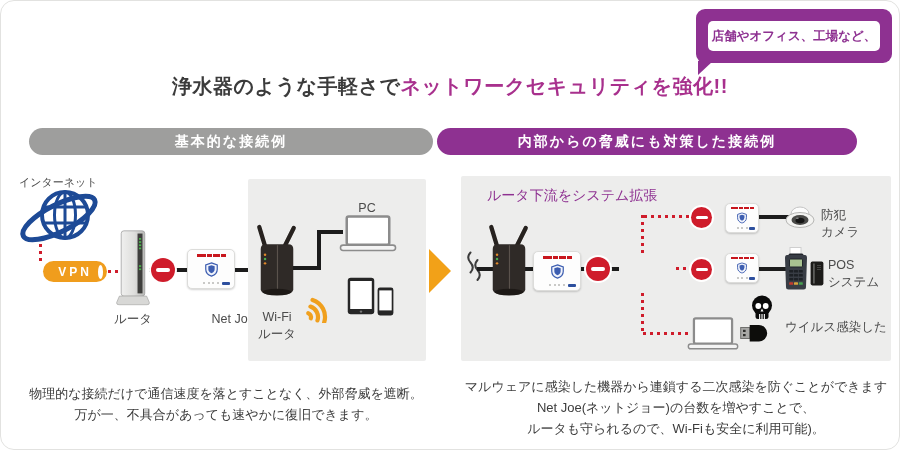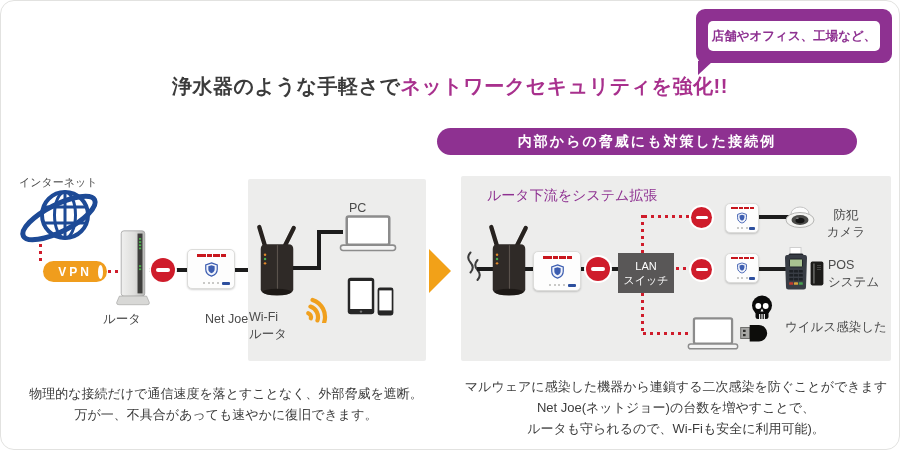--- a/index.html
+++ b/index.html
@@ -23,21 +23,21 @@
   
   .panel-box{position:absolute;background:#ededec;border-radius:2px;}
   .hline{position:absolute;height:4px;background:#1c1c1c;}
   .vline{position:absolute;width:4px;background:#1c1c1c;}
   .dot-h{position:absolute;height:3px;background-image:repeating-linear-gradient(90deg,#cf1c2b 0 3px,transparent 3px 7px);}
   .dot-v{position:absolute;width:3px;background-image:repeating-linear-gradient(180deg,#cf1c2b 0 3px,transparent 3px 7px);}
   .noentry{position:absolute;width:24px;height:24px;border-radius:50%;background:#cf1c2b;box-shadow:0 0 0 2px #fff;display:flex;align-items:center;justify-content:center;z-index:3;}
   .noentry::after{content:"";width:14px;height:4px;background:#fff;border-radius:2px;}
   .noentry.sm{width:21px;height:21px;}
   .noentry.sm::after{width:12px;height:3.5px;}
-  .lbl{position:absolute;color:#4b4b4b;font-size:12.5px;text-align:left;line-height:1.35;white-space:nowrap;}
+  .lbl{position:absolute;color:#4b4b4b;font-size:12.5px;text-align:center;line-height:1.35;white-space:nowrap;}
   .lbl.small{font-size:11px;}
   .caption{position:absolute;text-align:center;color:#3c3c3c;font-size:13px;line-height:1.6;}
   
   .vpn{position:absolute;left:42px;top:260px;width:64px;height:21px;background:#f09d1d;border-radius:11px;display:flex;align-items:center;justify-content:center;color:#fff;font-weight:bold;font-size:12px;letter-spacing:3px;z-index:2;}
   .vpn::after{content:"";position:absolute;right:4px;top:3.5px;width:5px;height:14px;background:#fff;border-radius:50%;}
   
   .netjoe{position:absolute;background:#fdfdfd;border:1px solid #dcdcda;border-radius:5px;box-shadow:0 1px 2px rgba(0,0,0,.18);box-sizing:border-box;display:flex;flex-direction:column;align-items:center;justify-content:space-between;padding:4px 4px 3px;z-index:3;}
   .netjoe.lg{width:48px;height:40px;}
   .netjoe.sm{width:34px;height:30px;padding:3px 3px 2px;}
   .nj-logo{display:flex;gap:1px;}
@@ -183,20 +183,21 @@
 
   <div class="badge">
     <div class="badge-inner">
       <span class="badge-line">店舗やオフィス、工場など、</span>
     </div>
     <div class="badge-tail"></div>
   </div>
 
   <div class="title"><span>浄水器のような手軽さで</span><span class="hl">ネットワークセキュリティを強化!!</span></div>
 
+  <div class="pill pill-left">基本的な接続例</div>
   <div class="pill pill-right">内部からの脅威にも対策した接続例</div>
 
   <div class="lbl small" style="left:18px;top:174px;">インターネット</div>
   <svg class="svgabs" style="left:14px;top:186px;" width="88" height="62">
       <use href="#sym-globe"></use>
     </svg>
 
   <div class="dot-v" style="left:38px;top:243px;height:18px;"></div>
   <div class="vpn">
       <span>VPN</span>
@@ -292,24 +293,20 @@
         <i></i>
         <i></i>
         <i></i>
         <span class="nj-chip"></span>
       </span>
   </div>
 
   <div class="hline" style="left:578px;top:266px;width:40px;"></div>
   <div class="noentry" style="left:585px;top:256px;"></div>
 
-  <div class="lanswitch">
-    <span>LAN</span>
-    <span>スイッチ</span>
-  </div>
 
   <div class="dot-v" style="left:640px;top:214px;height:38px;"></div>
   <div class="dot-h" style="left:643px;top:214px;width:46px;"></div>
   <div class="noentry sm" style="left:690px;top:206px;"></div>
   <div class="netjoe sm" style="left:724px;top:202px;">
     <span class="nj-logo">
         <span class="nj-l1"></span>
         <span class="nj-l2"></span>
         <span class="nj-l3"></span>
         <span class="nj-l4"></span>
@@ -323,21 +320,21 @@
         <i></i>
         <i></i>
         <i></i>
         <span class="nj-chip"></span>
       </span>
   </div>
   <div class="hline" style="left:756px;top:214px;width:32px;"></div>
   <svg class="svgabs" style="left:784px;top:204px;" width="30" height="24">
       <use href="#sym-camera"></use>
     </svg>
-  <div class="lbl" style="left:820px;top:206px;width:50px;text-align:center;">
+  <div class="lbl" style="left:820px;top:206px;width:50px;text-align:left;">
     <div>防犯</div>
     <div>カメラ</div>
   </div>
 
   <div class="dot-h" style="left:675px;top:266px;width:14px;"></div>
   <div class="noentry sm" style="left:690px;top:258px;"></div>
   <div class="netjoe sm" style="left:724px;top:252px;">
     <span class="nj-logo">
         <span class="nj-l1"></span>
         <span class="nj-l2"></span>

